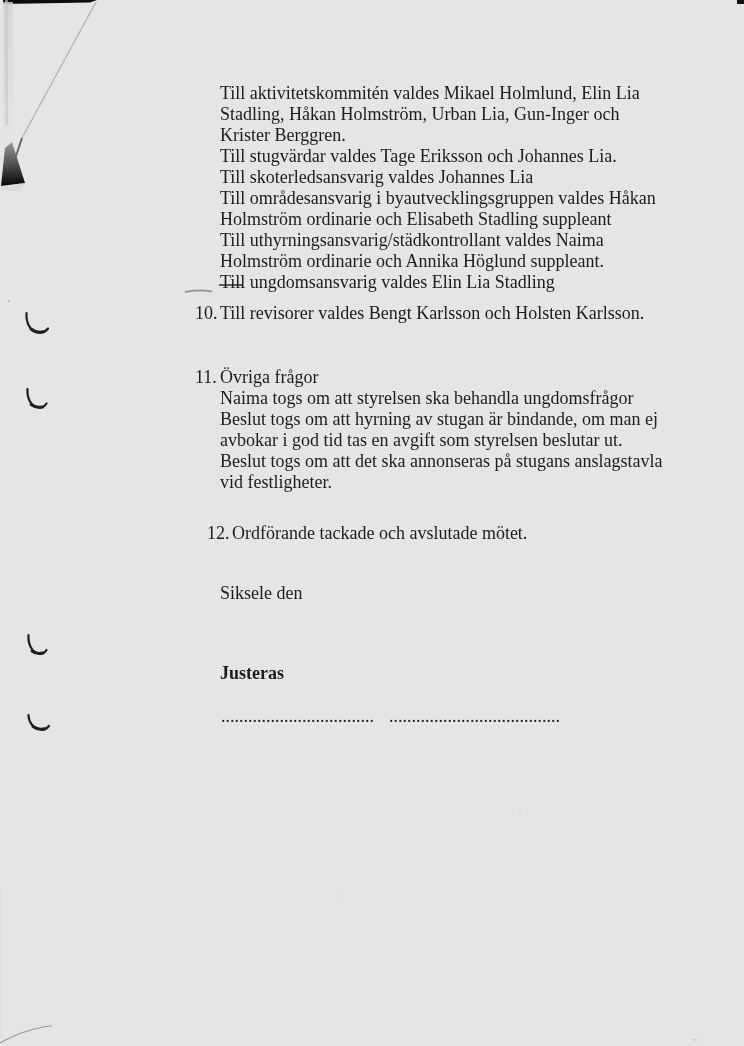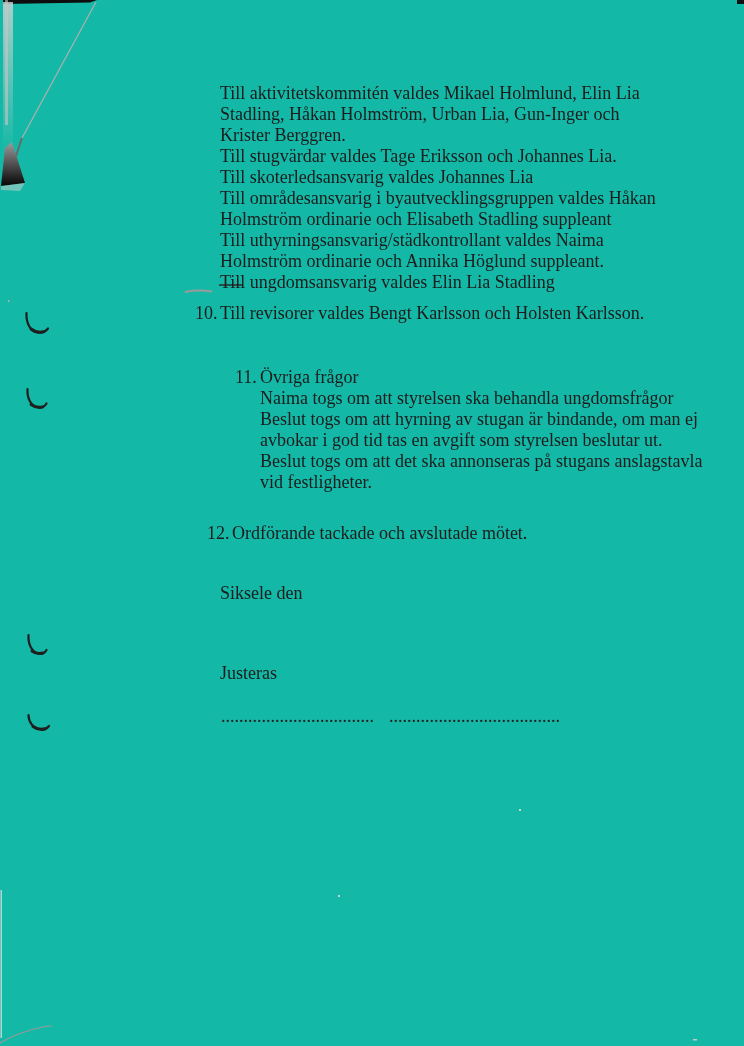--- a/index.html
+++ b/index.html
@@ -4,21 +4,21 @@
 <style>
   html, body {
     margin: 0;
     padding: 0;
     background: #ffffff;
   }
   .page {
     position: relative;
     width: 744px;
     height: 1046px;
-    background: #14b8a6;
+    background: #e5e5e5;
     font-family: "Liberation Serif", "DejaVu Serif", serif;
     font-size: 18px;
     line-height: 21px;
     color: #1c1c1c;
     overflow: hidden;
   }
   .block { position: absolute; white-space: nowrap; }
   .line  { white-space: nowrap; }
   .num   { display: inline-block; width: 25px; }
   .indent { padding-left: 25px; }
@@ -96,33 +96,33 @@
     <div class="line">Holmström ordinarie och Elisabeth Stadling suppleant</div>
     <div class="line">Till uthyrningsansvarig/städkontrollant valdes Naima</div>
     <div class="line">Holmström ordinarie och Annika Höglund suppleant.</div>
     <div class="line">Till ungdomsansvarig valdes Elin Lia Stadling</div>
   </div>
 
   <div class="block" style="left:195px; top:303px;">
     <div class="line"><span class="num">10.</span><span>Till revisorer valdes Bengt Karlsson och Holsten Karlsson.</span></div>
   </div>
 
-  <div class="block" style="left:195px; top:367px;margin-left:40px;">
+  <div class="block" style="left:195px; top:367px;">
     <div class="line"><span class="num">11.</span><span>Övriga frågor</span></div>
     <div class="line indent">Naima togs om att styrelsen ska behandla ungdomsfrågor</div>
     <div class="line indent">Beslut togs om att hyrning av stugan är bindande, om man ej</div>
     <div class="line indent">avbokar i god tid tas en avgift som styrelsen beslutar ut.</div>
     <div class="line indent">Beslut togs om att det ska annonseras på stugans anslagstavla</div>
     <div class="line indent">vid festligheter.</div>
   </div>
 
   <div class="block" style="left:195px; top:523px;margin-left:12px;">
     <div class="line"><span class="num">12.</span><span>Ordförande tackade och avslutade mötet.</span></div>
   </div>
 
   <div class="block" style="left:220px; top:583px;">Siksele den</div>
 
-  <div class="block" style="left:220px; top:663px;">Justeras</div>
+  <div class="block" style="left:220px; top:663px;font-weight:bold;">Justeras</div>
 
   <div class="block dots" style="left:221px; top:706px;">..................................</div>
   <div class="block dots" style="left:389px; top:706px;">......................................</div>
 
 </div>
 
 </body></html>

